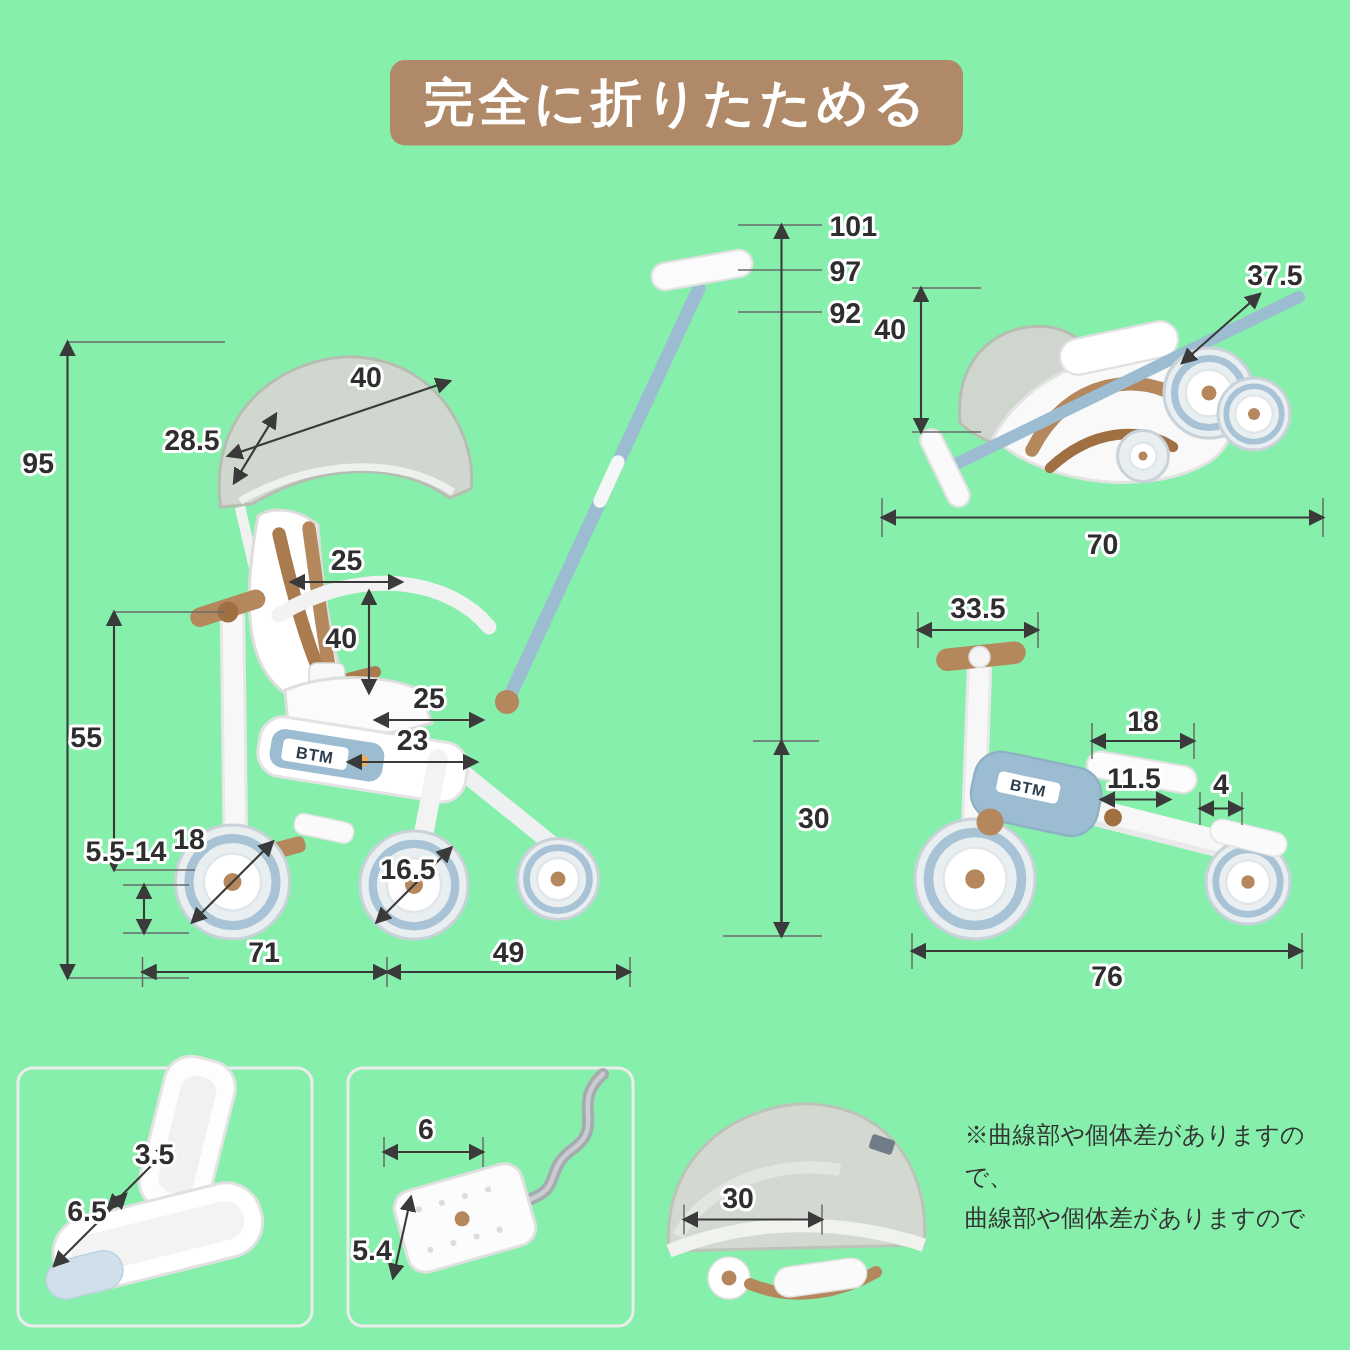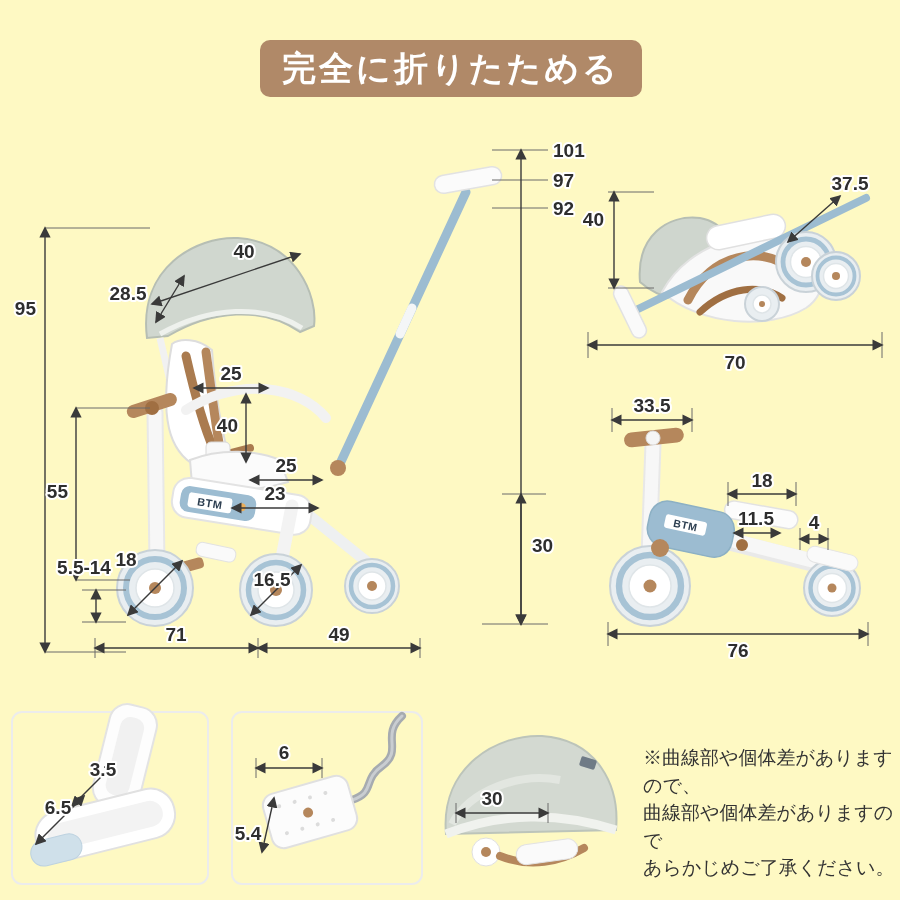--- a/index.html
+++ b/index.html
@@ -1,23 +1,23 @@
 <!DOCTYPE html>
 <html><head>
 <meta charset="utf-8">
 <style>
   html,body{margin:0;padding:0;background:#ffffff;}
-  .page{position:relative;width:900px;height:900px;background:#fef9c3;overflow:hidden;
+  .page{position:relative;width:900px;height:900px;background:#86efac;overflow:hidden;
         font-family:"Liberation Sans",sans-serif;}
   .banner{position:absolute;left:260px;top:40px;width:382px;height:57px;background:#b08968;
           border-radius:10px;display:flex;align-items:center;justify-content:center;}
   .banner span{color:#ffffff;font-size:34px;font-weight:bold;letter-spacing:3px;}
   .art{position:absolute;left:0;top:0;width:900px;height:900px;}
   .note{position:absolute;left:643px;top:744px;width:256px;color:#333333;
-        font-size:19px;line-height:27.5px;}
+        font-size:16px;line-height:27.5px;}
   .dim-line{stroke:#3a3a3a;stroke-width:1.4;fill:none;}
   .ext{stroke:#6a6a6a;stroke-width:1;fill:none;}
   .dim-label{font-family:"Liberation Sans",sans-serif;font-size:19px;font-weight:bold;fill:#2e2e2e;
              paint-order:stroke;stroke:#ffffff;stroke-width:4px;stroke-linejoin:round;}
   .logo-label{font-family:"Liberation Sans",sans-serif;font-weight:bold;fill:#2c3e50;letter-spacing:0.5px;
               text-anchor:middle;}
 </style>
 </head>
 <body>
 
@@ -396,16 +396,15 @@
         <line class="dim-line" x1="456" y1="813" x2="548" y2="813" marker-start="url(#arr)" marker-end="url(#arr)"></line>
         <text class="dim-label" x="492" y="805" text-anchor="middle">30</text>
       </g>
 
     </g>
   </svg>
 
   <div class="note">
     <div>※曲線部や個体差がありますので、</div>
     <div>曲線部や個体差がありますので</div>
-    <div>あらかじめご了承ください。</div>
   </div>
 
 </div>
 
 </body></html>

